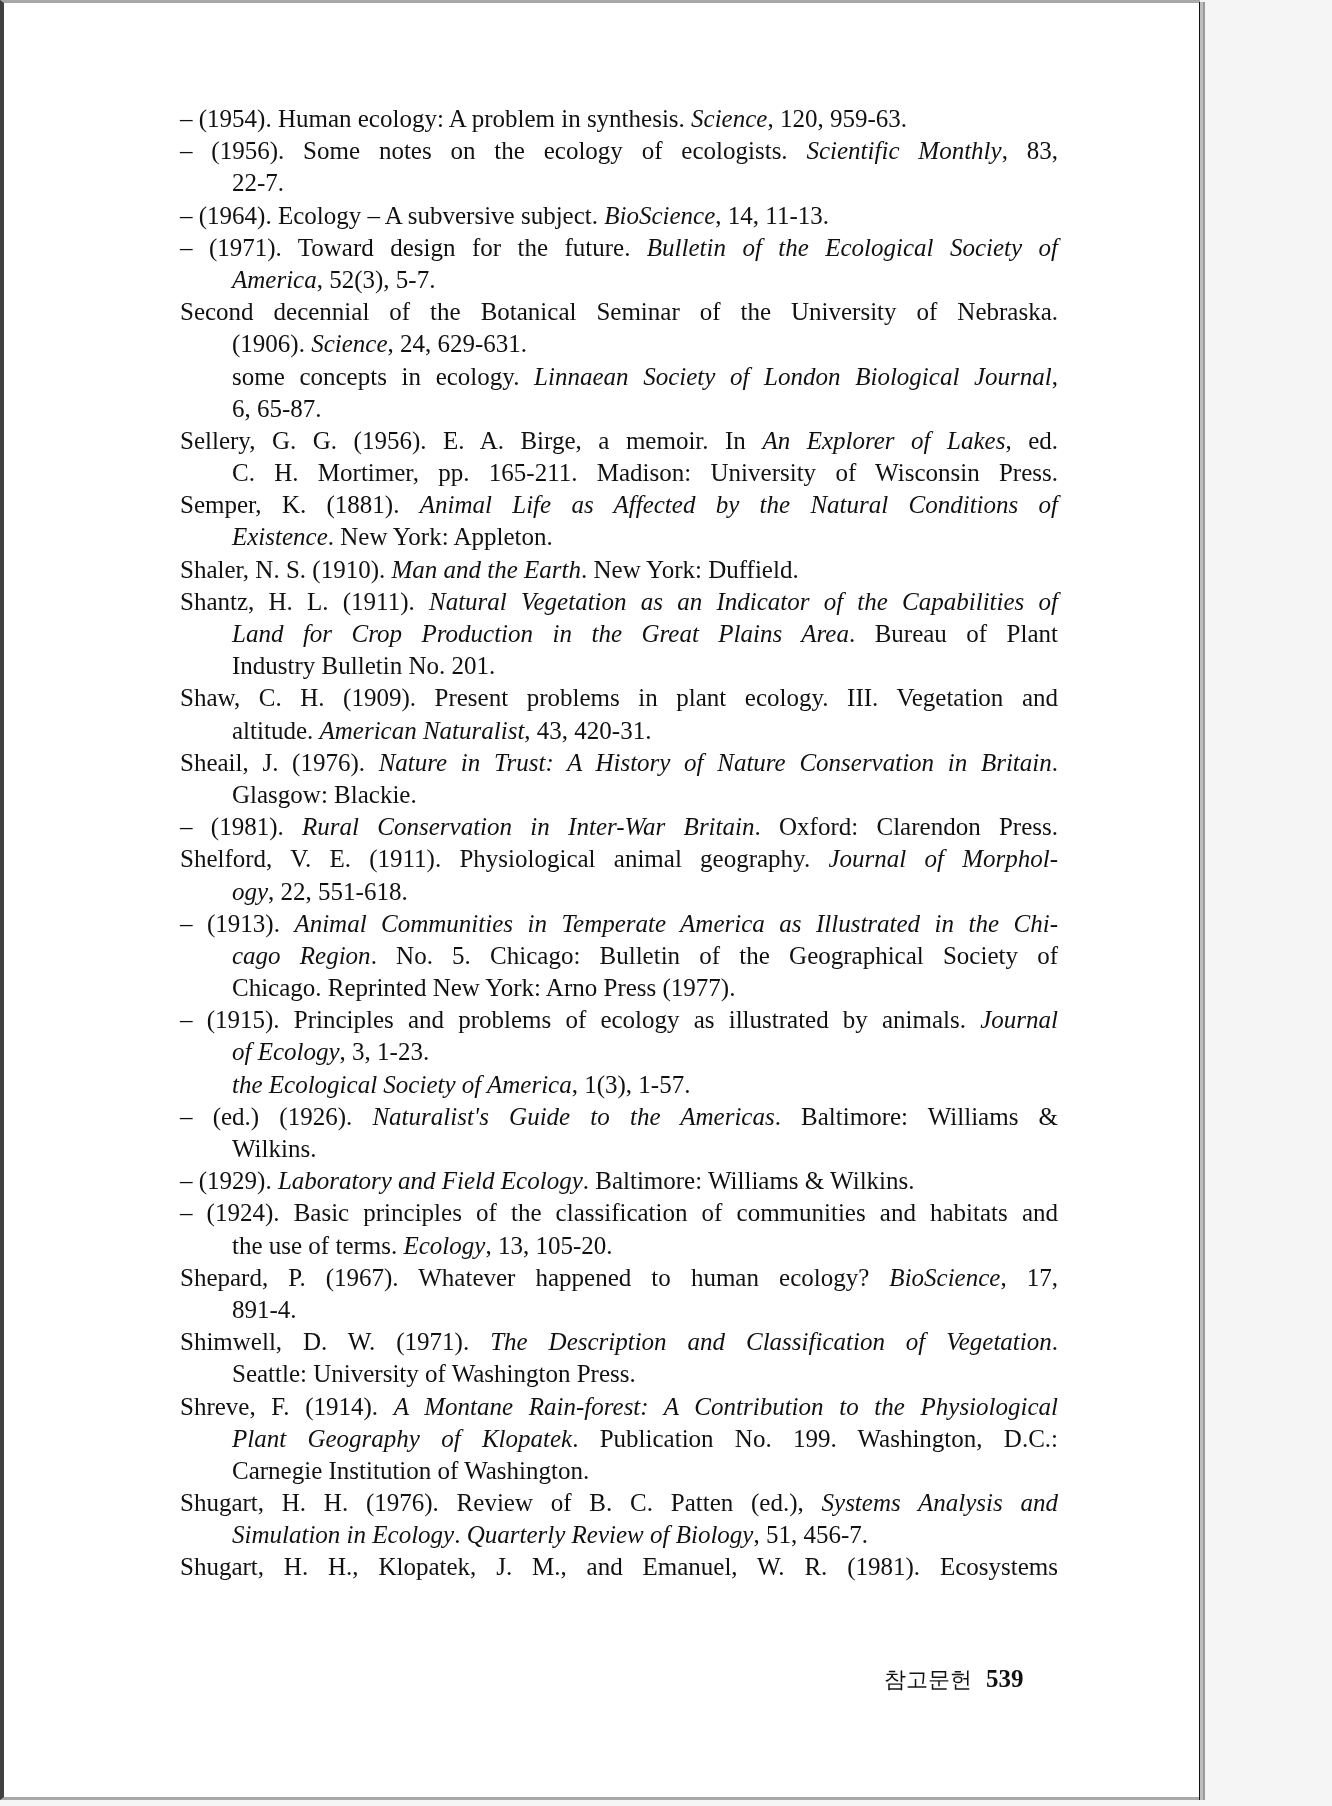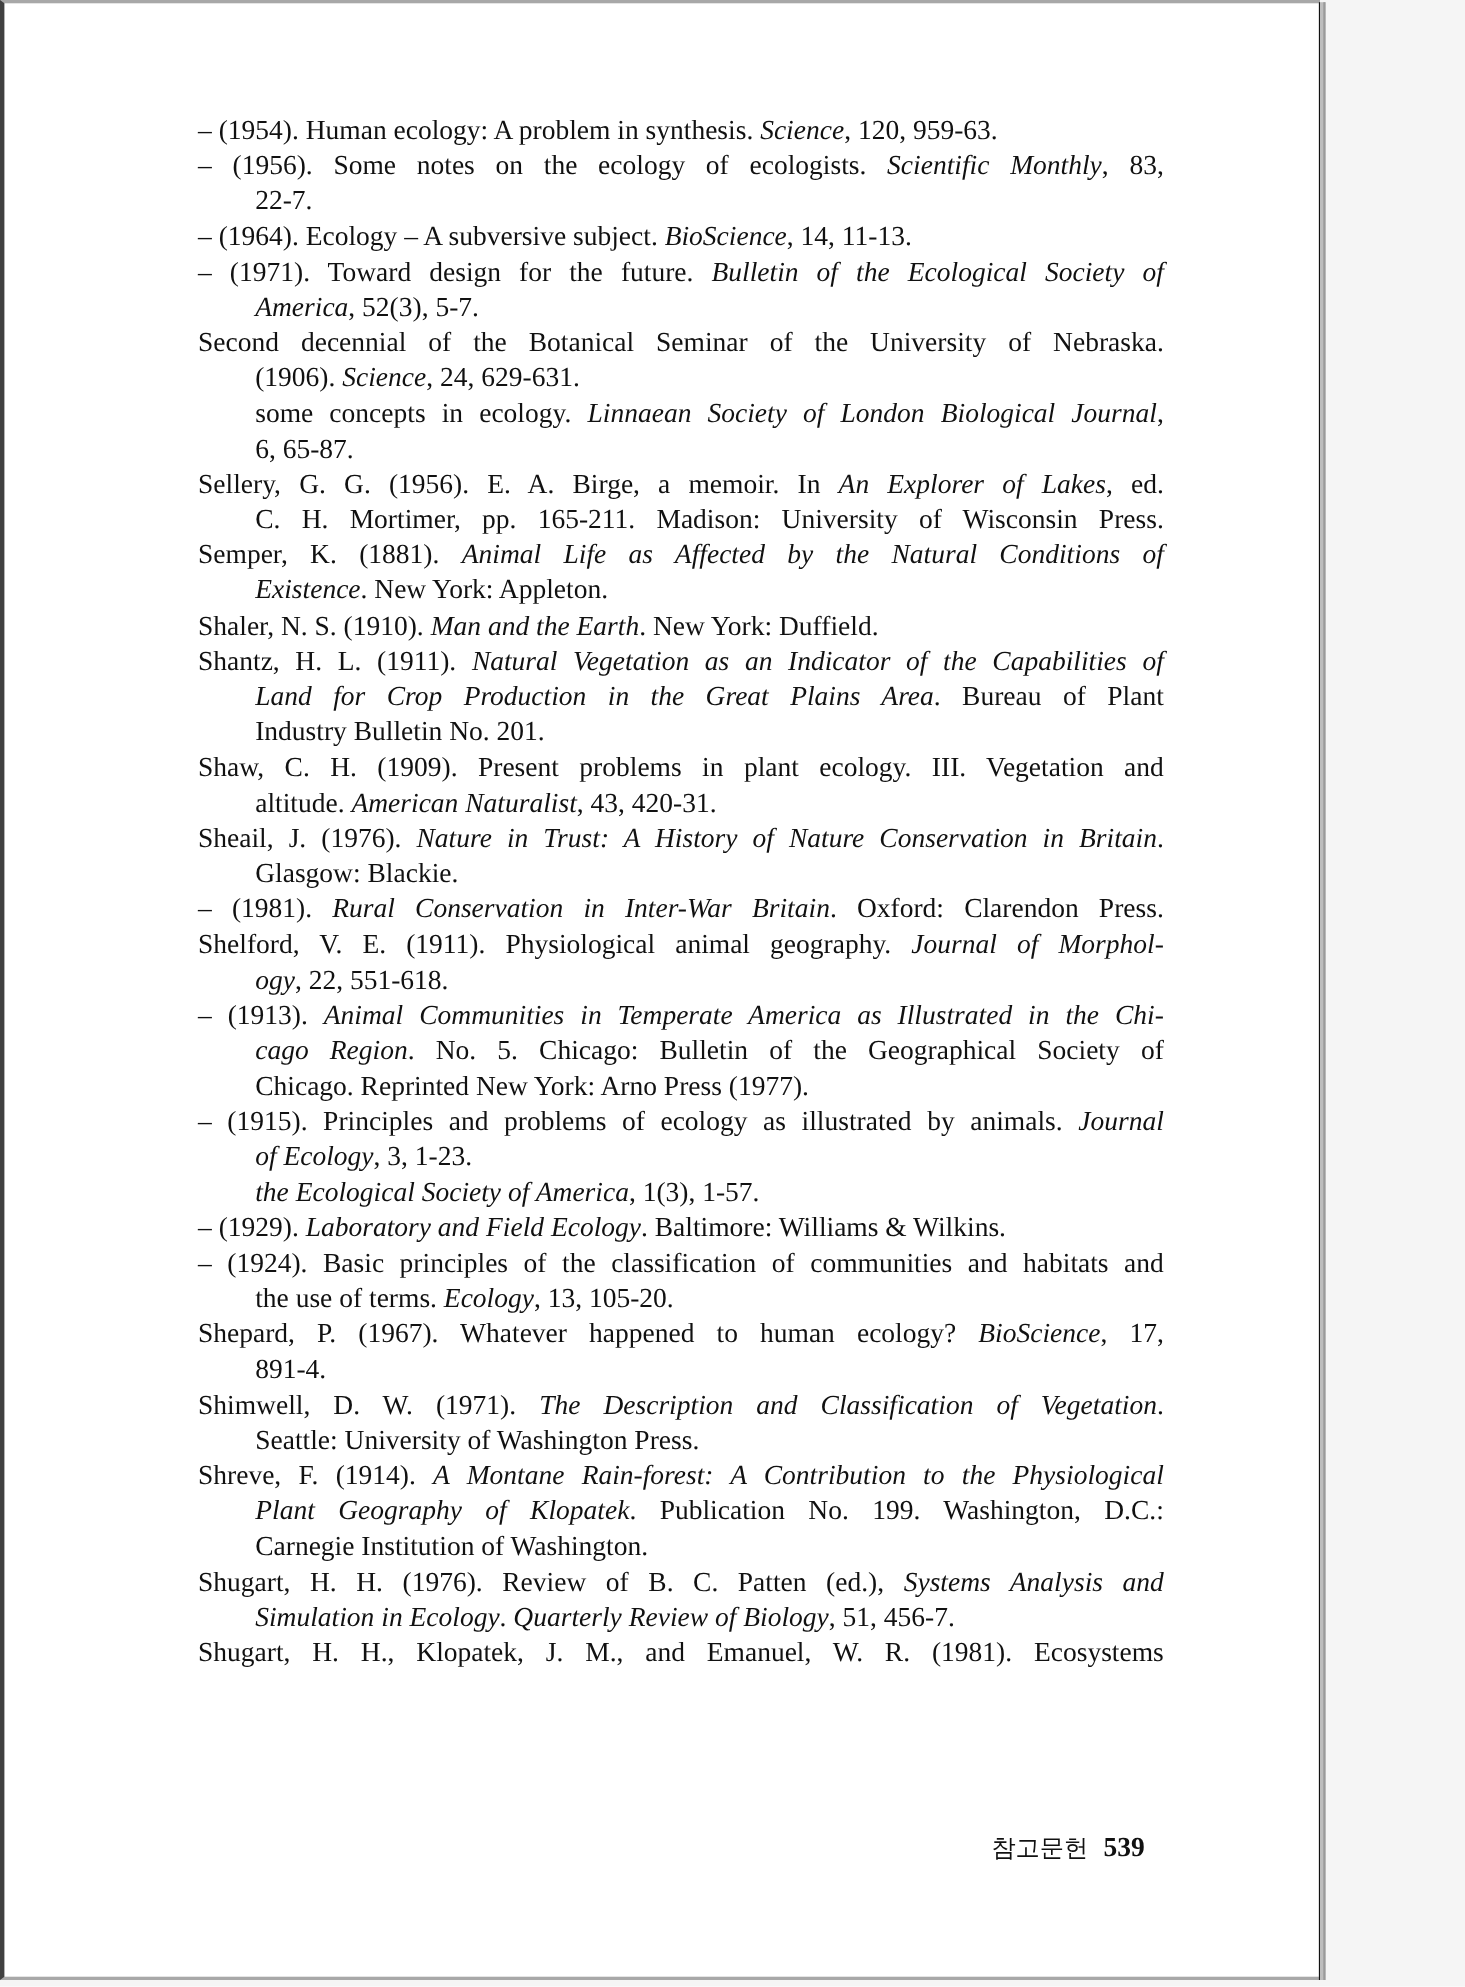--- a/index.html
+++ b/index.html
@@ -26,21 +26,21 @@
   }
   .line {
     height:32.2px; line-height:32.2px; white-space:nowrap;
     display:flex; 
   }
   .line .inner { display:block; width:100%; text-align:justify; text-align-last:justify; white-space:normal; }
   .line.last .inner { text-align-last:left; }
   .line.indent .inner { padding-left:52px; box-sizing:border-box; }
   i { font-style:italic; }
   .folio {
-    position:absolute; left:880px; top:1662px; width:174px; text-align:center;
+    position:absolute; left:880px; top:1662px; width:174px; text-align:left;
     font-size:25px; color:#111; white-space:nowrap;
   }
   .folio .kr { font-family:"DejaVu Sans", sans-serif; font-size:22px; margin-right:14px; }
   .folio .num { font-weight:bold; }
 </style>
 </head>
 <body>
 
 <div class="page">
   <div class="text" id="ref-list">
@@ -165,20 +165,28 @@
         <div class="line indent last">
           <span class="inner"><i>of Ecology</i><span>, 3, 1-23.</span></span>
         </div>
       </div>
       <div>
         <div class="line indent last">
           <span class="inner"><i>the Ecological Society of America</i><span>, 1(3), 1-57.</span></span>
         </div>
       </div>
       <div>
+        <div class="line">
+          <span class="inner"><span>– (ed.) (1926). </span><i>Naturalist's Guide to the Americas</i><span>. Baltimore: Williams &amp;</span></span>
+        </div>
+        <div class="line indent last">
+          <span class="inner"><span>Wilkins.</span></span>
+        </div>
+      </div>
+      <div>
         <div class="line last">
           <span class="inner"><span>– (1929). </span><i>Laboratory and Field Ecology</i><span>. Baltimore: Williams &amp; Wilkins.</span></span>
         </div>
       </div>
       <div>
         <div class="line">
           <span class="inner"><span>– (1924). Basic principles of the classification of communities and habitats and</span></span>
         </div>
         <div class="line indent last">
           <span class="inner"><span>the use of terms. </span><i>Ecology</i><span>, 13, 105-20.</span></span>

